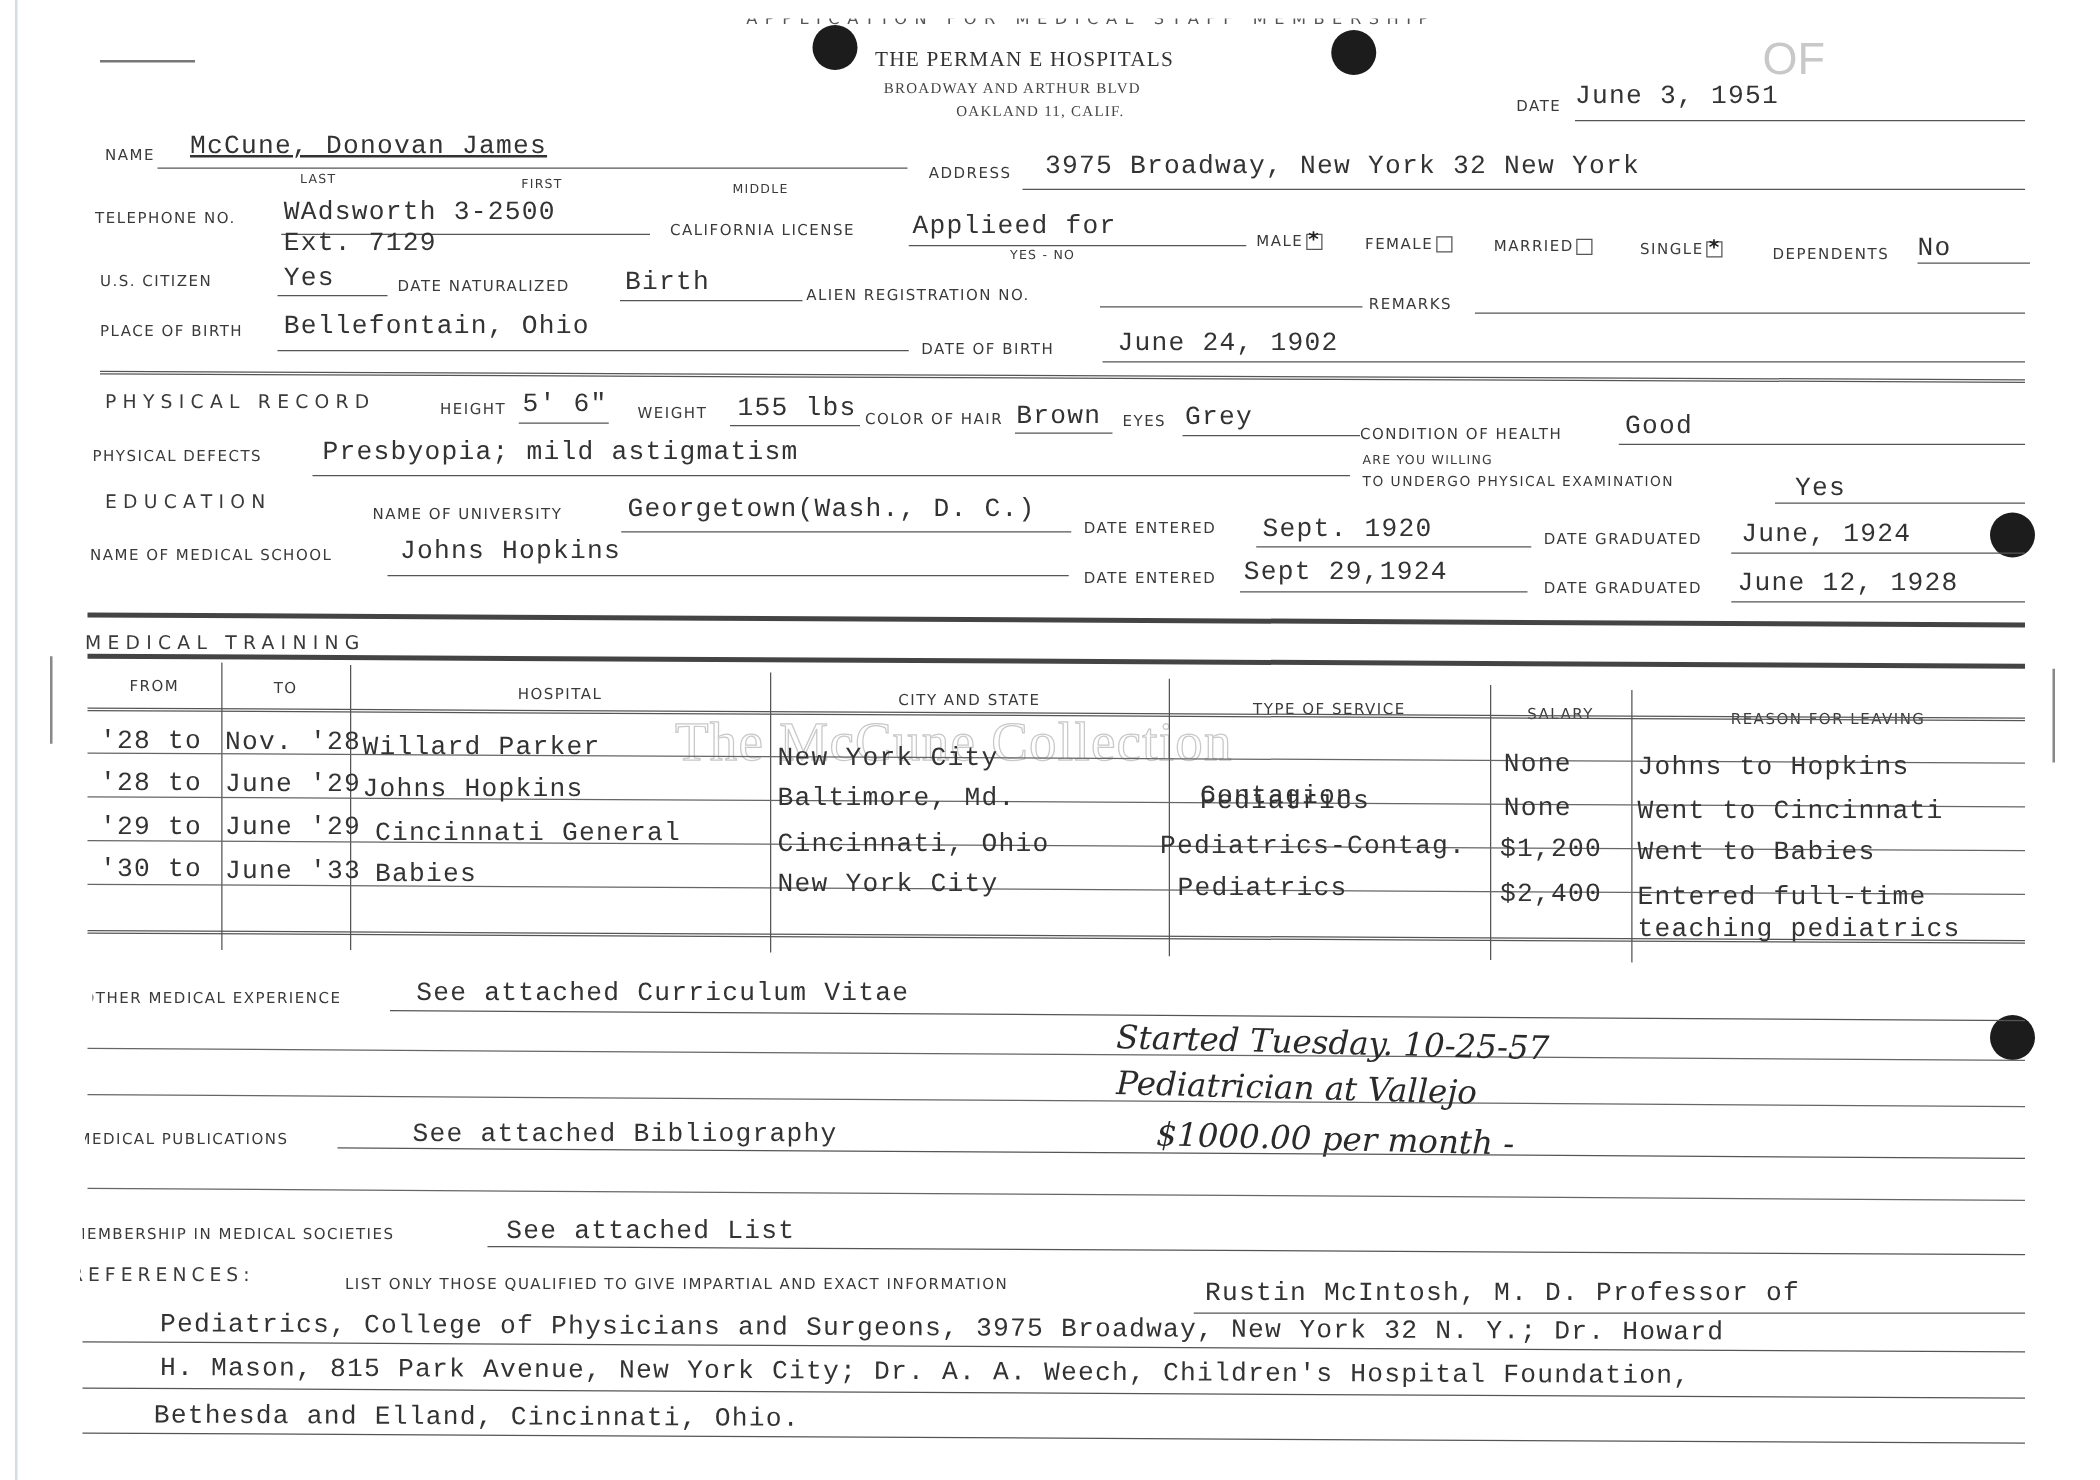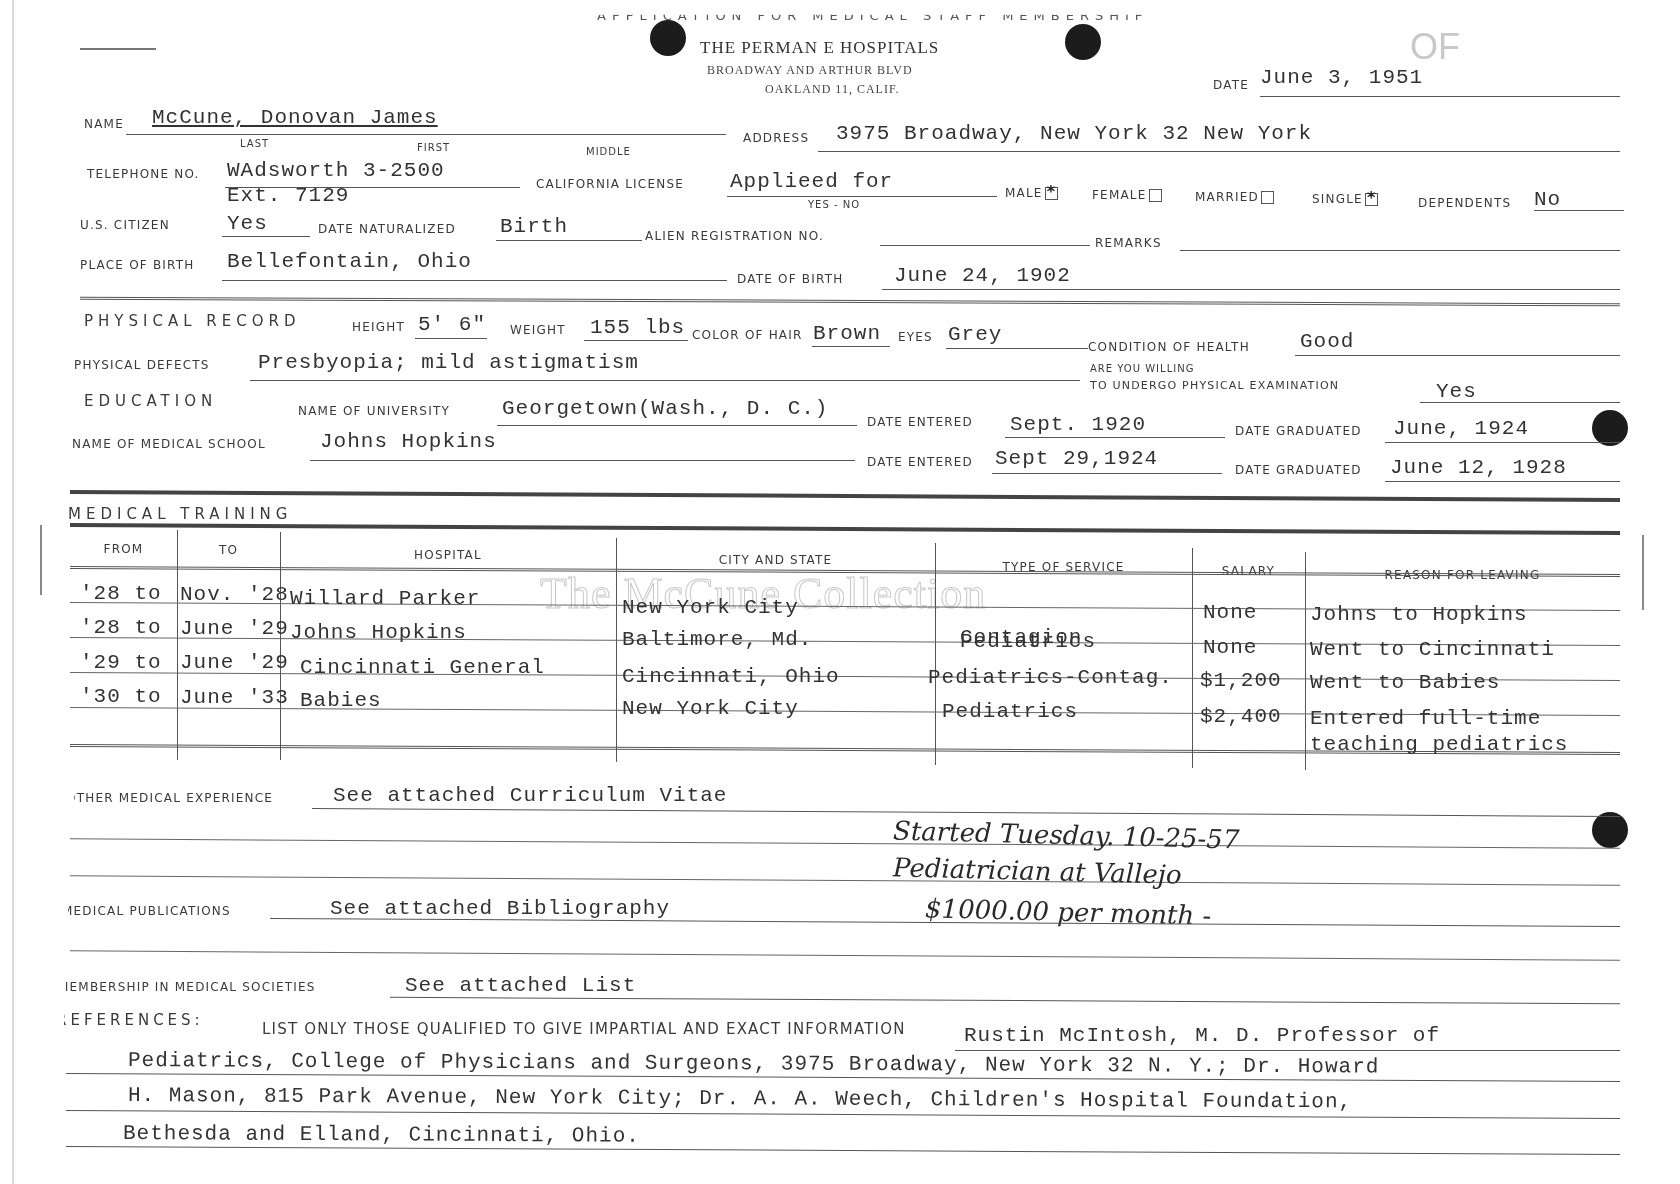--- a/index.html
+++ b/index.html
@@ -52,21 +52,21 @@
 <div class="lbl" style="left:84px;top:117px;">NAME</div>
 <div class="tw" style="left:152px;top:106px;text-decoration:underline;">McCune, Donovan James</div>
 <div class="ul" style="left:126px;top:134px;width:600px;"></div>
 <div class="lbl sm" style="left:240px;top:138px;">LAST</div>
 <div class="lbl sm" style="left:417px;top:142px;">FIRST</div>
 <div class="lbl sm" style="left:586px;top:146px;">MIDDLE</div>
 <div class="lbl" style="left:743px;top:131px;">ADDRESS</div>
 <div class="tw" style="left:836px;top:122px;">3975 Broadway, New York 32 New York</div>
 <div class="ul" style="left:818px;top:151px;width:802px;"></div>
 
-<div class="lbl" style="left:87px;top:167px;">TELEPHONE NO.</div>
+<div class="lbl" style="left:76px;top:167px;">TELEPHONE NO.</div>
 <div class="tw" style="left:227px;top:159px;">WAdsworth 3-2500</div>
 <div class="ul" style="left:225px;top:187px;width:295px;"></div>
 <div class="tw" style="left:227px;top:184px;">Ext. 7129</div>
 <div class="lbl" style="left:536px;top:177px;">CALIFORNIA LICENSE</div>
 <div class="tw" style="left:730px;top:170px;">Applieed for</div>
 <div class="ul" style="left:727px;top:196px;width:270px;"></div>
 <div class="lbl sm" style="left:808px;top:199px;">YES - NO</div>
 <div class="lbl" style="left:1005px;top:186px;"><span>MALE</span><span class="cb checked"></span></div>
 <div class="lbl" style="left:1092px;top:188px;"><span>FEMALE</span><span class="cb"></span></div>
 <div class="lbl" style="left:1195px;top:190px;"><span>MARRIED</span><span class="cb"></span></div>
@@ -225,21 +225,21 @@
 <div class="lbl" style="left:62px;top:904px;clip-path:inset(0 0 0 6px);">MEDICAL PUBLICATIONS</div>
 <div class="tw" style="left:330px;top:897px;">See attached Bibliography</div>
 <div class="ul" style="left:270px;top:922px;width:1350px;transform:rotate(0.35deg);"></div>
 <div class="hr" style="left:70px;top:955px;width:1550px;transform:rotate(0.35deg);"></div>
 
 <div class="lbl" style="left:58px;top:980px;clip-path:inset(0 0 0 8px);">MEMBERSHIP IN MEDICAL SOCIETIES</div>
 <div class="tw" style="left:405px;top:974px;">See attached List</div>
 <div class="ul" style="left:390px;top:1000px;width:1230px;transform:rotate(0.3deg);"></div>
 
 <div class="sec" style="left:56px;top:1011px;font-size:15px;letter-spacing:4px;clip-path:inset(0 0 0 8px);">REFERENCES:</div>
-<div class="lbl" style="left:262px;top:1020px;font-size:15px;">LIST ONLY THOSE QUALIFIED TO GIVE IMPARTIAL AND EXACT INFORMATION</div>
+<div class="lbl" style="left:276px;top:1020px;font-size:12px;">LIST ONLY THOSE QUALIFIED TO GIVE IMPARTIAL AND EXACT INFORMATION</div>
 <div class="tw" style="left:964px;top:1024px;">Rustin McIntosh, M. D. Professor of</div>
 <div class="ul" style="left:955px;top:1050px;width:665px;"></div>
 <div class="tw" style="left:128px;top:1049px;transform:rotate(0.3deg);transform-origin:left;">Pediatrics, College of Physicians and Surgeons, 3975 Broadway, New York 32 N. Y.; Dr. Howard</div>
 <div class="ul" style="left:66px;top:1077px;width:1554px;transform:rotate(0.3deg);"></div>
 <div class="tw" style="left:128px;top:1084px;transform:rotate(0.3deg);transform-origin:left;">H. Mason, 815 Park Avenue, New York City;  Dr. A. A. Weech, Children's Hospital Foundation,</div>
 <div class="ul" style="left:66px;top:1114px;width:1554px;transform:rotate(0.3deg);"></div>
 <div class="tw" style="left:123px;top:1122px;transform:rotate(0.3deg);transform-origin:left;">Bethesda and Elland, Cincinnati, Ohio.</div>
 <div class="ul" style="left:66px;top:1150px;width:1554px;transform:rotate(0.3deg);"></div>
 
 </body></html>

